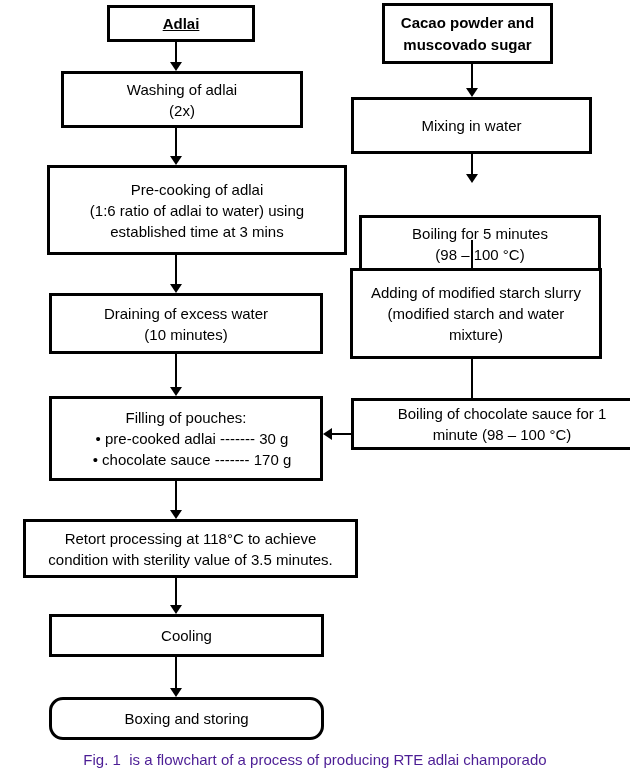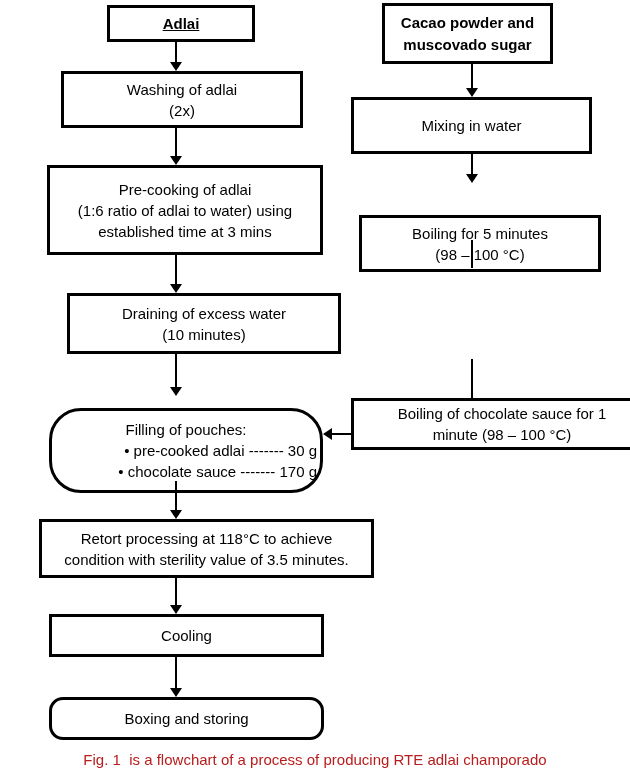--- a/index.html
+++ b/index.html
@@ -28,33 +28,33 @@
     line-height:21px;
     white-space:pre-line;
     padding:2px 3px;
   }
   .hdr { font-weight:bold; }
 
   #n-adlai        { left:107px; top:5px;   width:148px; height:37px;text-decoration:underline; }
   #n-cacao        { left:382px; top:3px;   width:171px; height:61px; line-height:22px; }
   #n-washing      { left:61px;  top:71px;  width:242px; height:57px; }
   #n-mixing       { left:351px; top:97px;  width:241px; height:57px; }
-  #n-precooking   { left:47px;  top:165px; width:276px; height:90px; }
+  #n-precooking   { left:47px;  top:165px; width:300px; height:90px; }
   #n-boiling-water{ left:359px; top:183px; width:242px; height:57px;margin-top:32px; }
   #n-adding       { left:350px; top:268px; width:252px; height:91px; }
-  #n-draining     { left:49px;  top:293px; width:274px; height:61px;margin-left:18px; }
-  #n-filling      { left:49px;  top:408px; width:274px; height:85px;
-                    flex-direction:column; align-items:stretch; justify-content:center;border-radius:32px; }
+  #n-draining     { left:49px;  top:293px; width:274px; height:61px; }
+  #n-filling      { left:49px;  top:396px; width:274px; height:85px;
+                    flex-direction:column; align-items:stretch; justify-content:center; }
   #n-boiling-choc { left:351px; top:398px; width:302px; height:52px; }
-  #n-retort       { left:23px;  top:519px; width:335px; height:59px;margin-left:16px; }
+  #n-retort       { left:23px;  top:519px; width:335px; height:59px; }
   #n-cooling      { left:49px;  top:614px; width:275px; height:43px; }
   #n-boxing       { left:49px;  top:697px; width:275px; height:43px;border-radius:14px; }
 
   .filling-title { text-align:center; }
-  .filling-item  { text-align:right; padding-left:12px; }
+  .filling-item  { text-align:center; padding-left:12px; }
 
   .caption {
     position:absolute;
     left:0; top:751px; width:630px;
     text-align:center;
     font-size:15px;
     white-space:pre-wrap;
   }
 
   
@@ -109,20 +109,23 @@
   <div class="node" id="n-retort">Retort processing at 118°C to achieve
 condition with sterility value of 3.5 minutes.</div>
   <div class="node" id="n-cooling">Cooling</div>
   <div class="node" id="n-boxing">Boxing and storing</div>
 
   <div class="node hdr" id="n-cacao">Cacao powder and
 muscovado sugar</div>
   <div class="node" id="n-mixing">Mixing in water</div>
   <div class="node" id="n-boiling-water">Boiling for 5 minutes
 (98 – 100 °C)</div>
+  <div class="node" id="n-adding">Adding of modified starch slurry
+(modified starch and water
+mixture)</div>
   <div class="node" id="n-boiling-choc">Boiling of chocolate sauce for 1
 minute (98 – 100 °C)</div>
 
   <div class="arr-v" style="left:170px;top:42px;height:29px">
       <span class="shaft"></span>
       <span class="tip"></span>
     </div>
   <div class="arr-v" style="left:170px;top:128px;height:37px">
       <span class="shaft"></span>
       <span class="tip"></span>
@@ -157,15 +160,15 @@
       <span class="tip"></span>
     </div>
   <div class="line-v" style="left:471px;top:240px;height:28px"></div>
   <div class="line-v" style="left:471px;top:359px;height:39px"></div>
 
   <div class="arr-h" style="left:323px;top:428px;width:28px">
       <span class="tip"></span>
       <span class="shaft"></span>
     </div>
 
-  <div class="caption" style="color: #b91c1c;">Fig. 1  is a flowchart of a process of producing RTE adlai champorado</div>
+  <div class="caption" style="color: #4c1d95;">Fig. 1  is a flowchart of a process of producing RTE adlai champorado</div>
 
 </div>
 
 </body></html>

